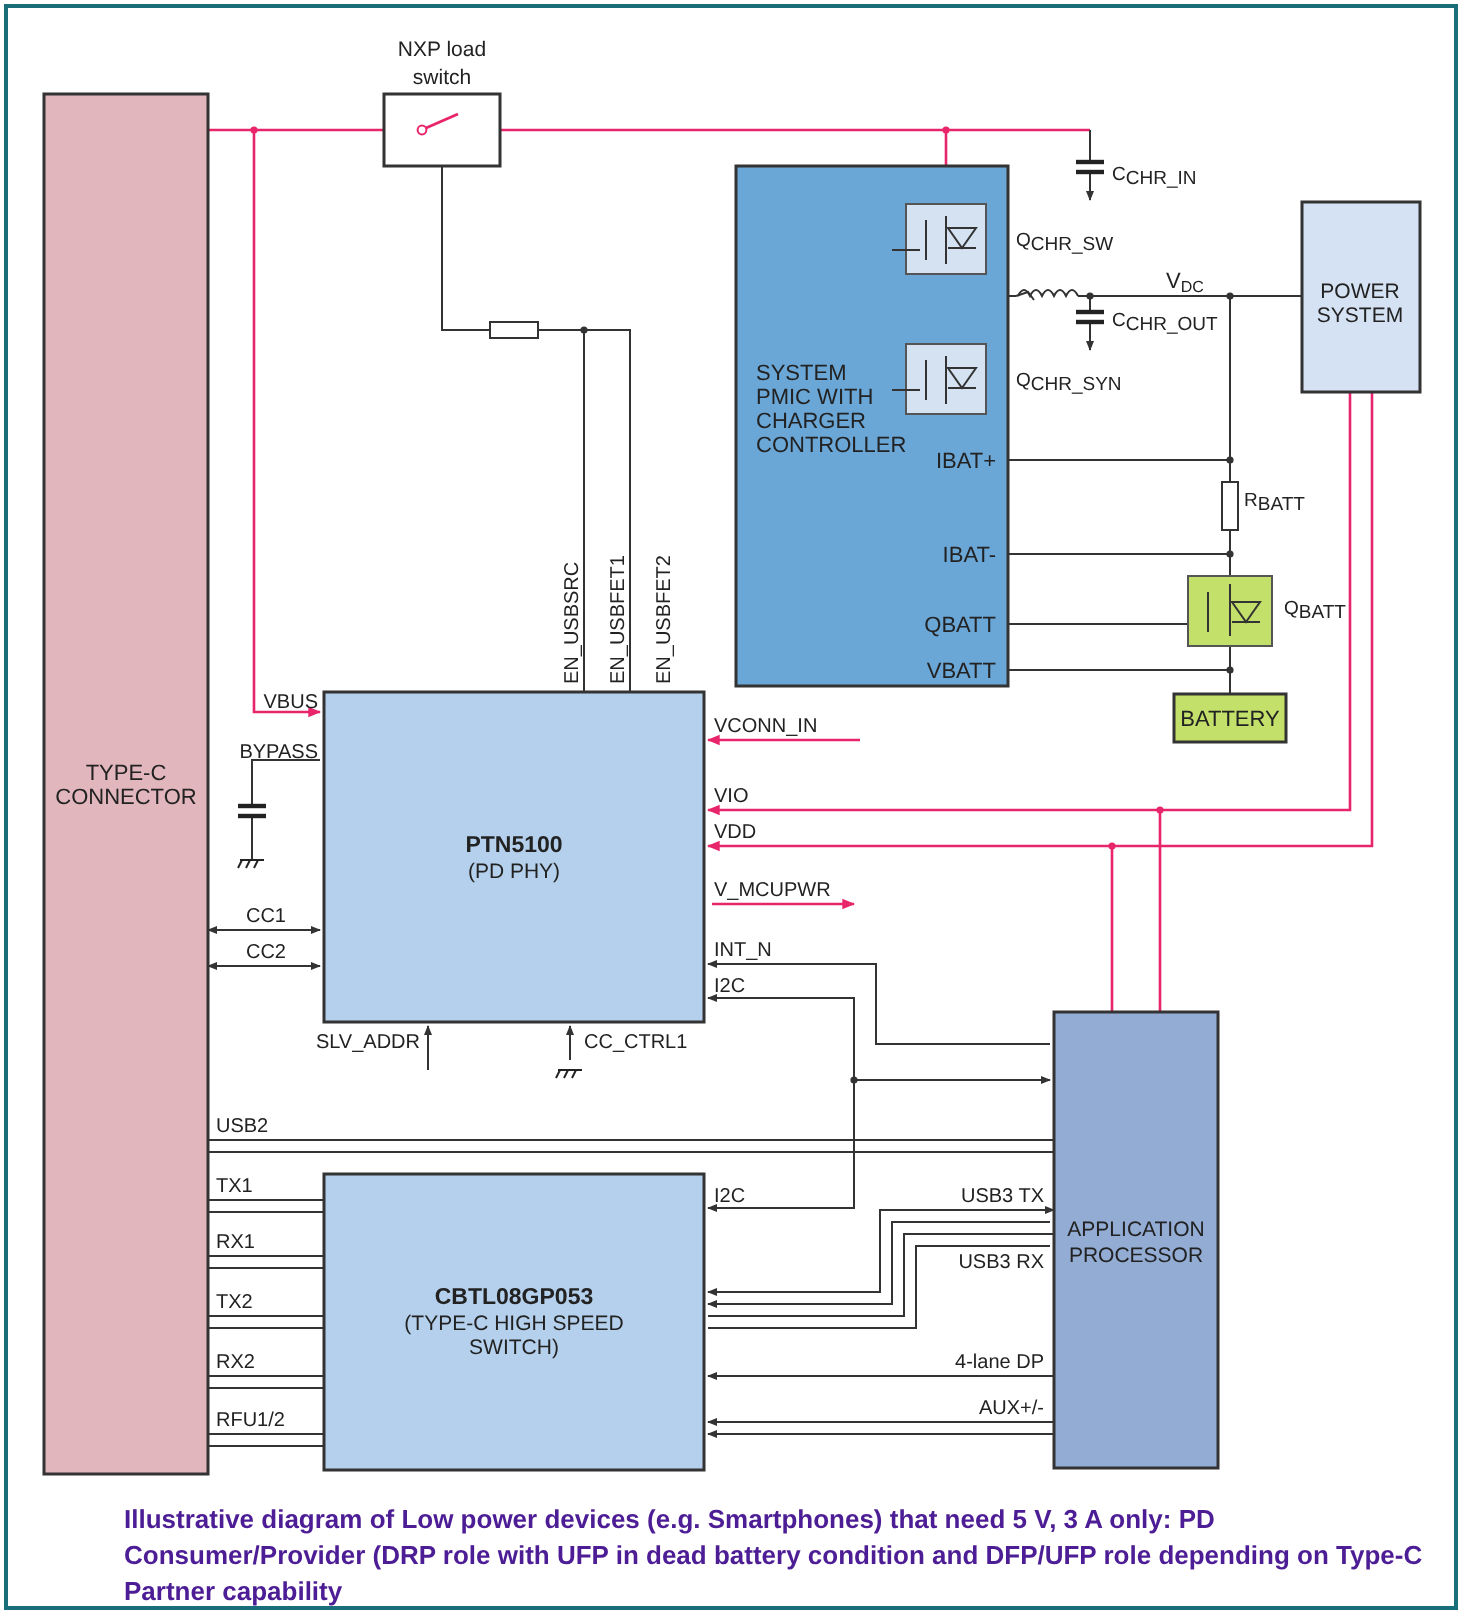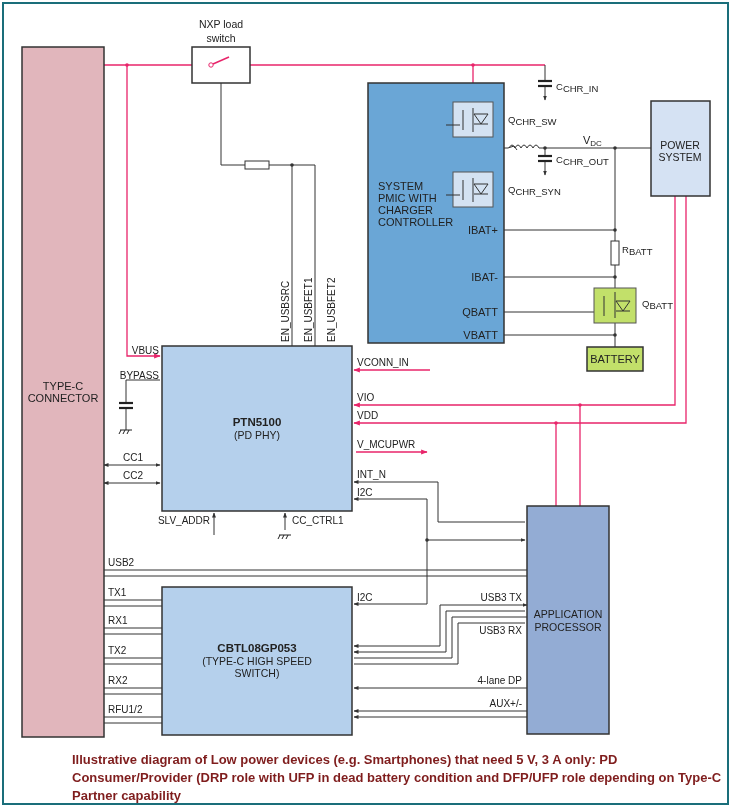--- a/index.html
+++ b/index.html
@@ -1,20 +1,20 @@
 <!DOCTYPE html>
 <html><head>
 <meta charset="utf-8">
 <style>
   html, body { margin: 0; padding: 0; background: #ffffff; }
   body { width: 732px; height: 809px; position: relative; overflow: hidden; font-family: "Liberation Sans", sans-serif; }
   .frame { position: absolute; left: 2px; top: 2px; width: 727px; height: 803px; border: 2px solid #1a6e7a; box-sizing: border-box; }
   svg { position: absolute; left: 0; top: 0; }
   svg text { font-family: "Liberation Sans", sans-serif; fill: #222; }
-  .caption { position: absolute; left: 62px; top: 751px; width: 660px; color: #7f1d1d; font-weight: bold; font-size: 13px; line-height: 18px; font-family: "Liberation Sans", sans-serif; margin-left: 10px; }
+  .caption { position: absolute; left: 62px; top: 751px; width: 660px; color: #4c1d95; font-weight: bold; font-size: 13px; line-height: 18px; font-family: "Liberation Sans", sans-serif; }
 </style>
 </head>
 <body>
 
 <div class="frame"></div>
 
 <svg width="732" height="809" viewBox="0 0 732 809">
   <defs>
     <marker id="ar" viewBox="0 0 10 10" refX="9" refY="5" markerWidth="5" markerHeight="5" orient="auto-start-reverse">
       <path d="M0,1 L10,5 L0,9 z" fill="#333"></path>

